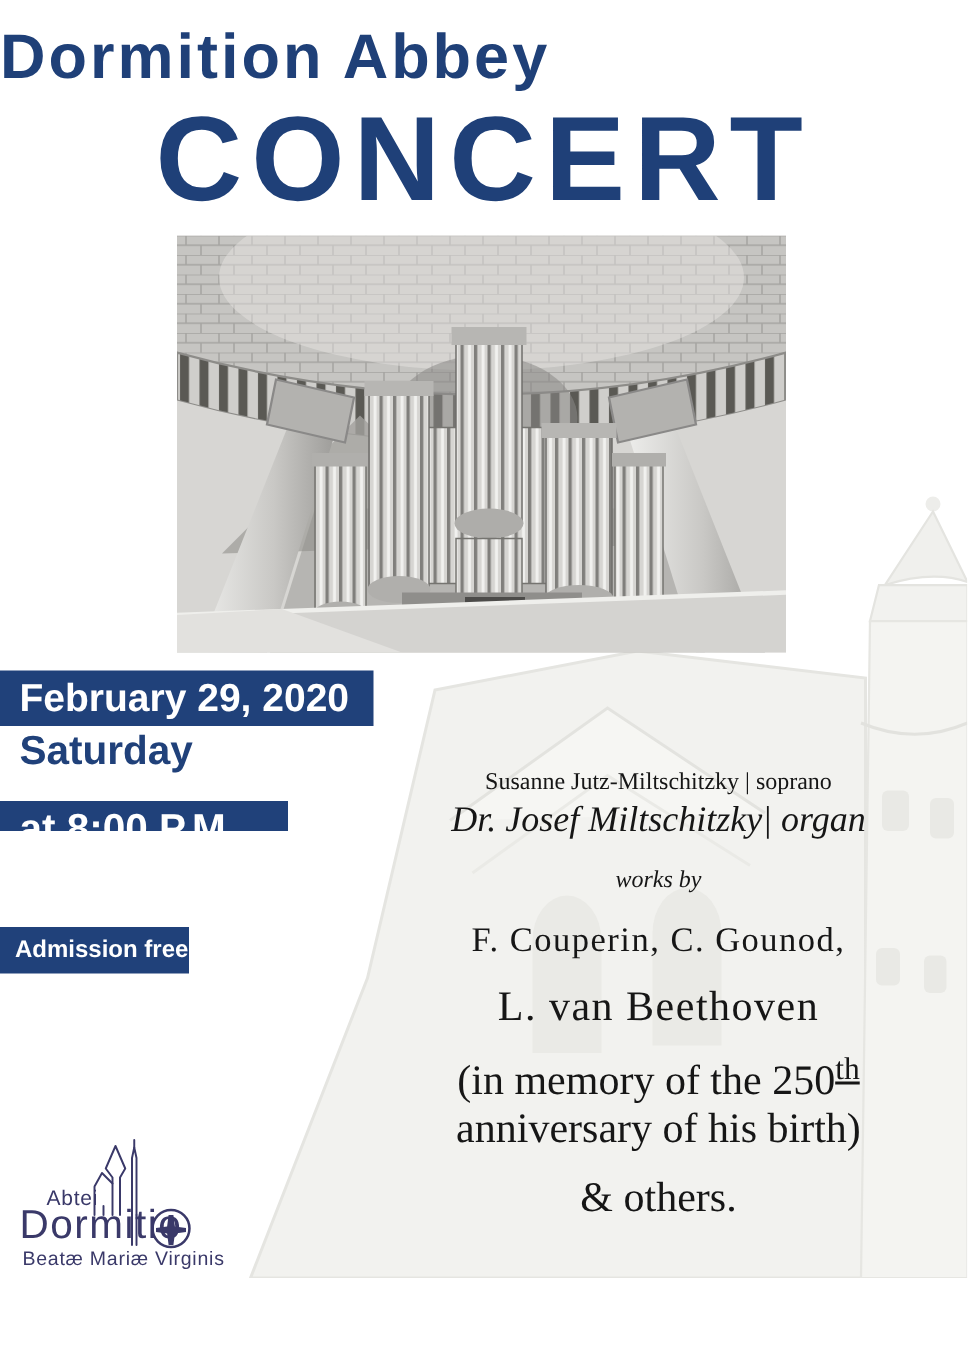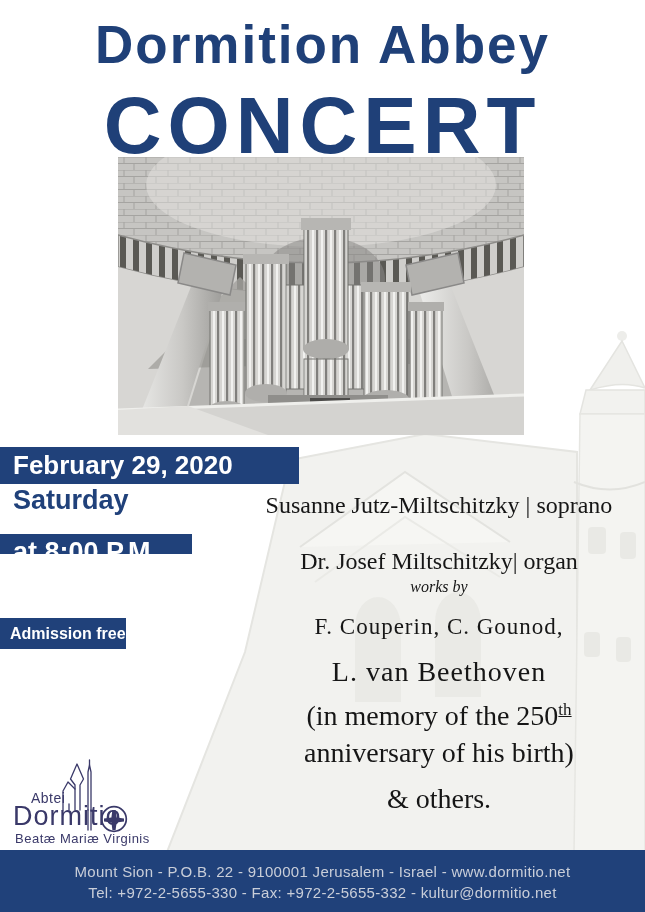--- a/index.html
+++ b/index.html
@@ -2,59 +2,59 @@
 <html><head>
 <meta charset="utf-8">
 <style>
   html,body{margin:0;padding:0;background:#ffffff;}
   .poster{
     position:relative;width:645px;height:912px;background:#ffffff;
     overflow:hidden;font-family:"Liberation Sans",sans-serif;
   }
   
   .hdr-sub{
-    position:absolute;top:14px;left:0;width:645px;text-align:center;
-    font-size:53px;font-weight:bold;letter-spacing:2px;color:#1f4078;
+    position:absolute;top:14px;left:0;width:645px;
+    font-size:42px;font-weight:bold;letter-spacing:2px;color:#1f4078;
   }
   .hdr-main{
     position:absolute;top:60px;left:0;width:645px;text-align:center;
-    font-size:80px;font-weight:bold;letter-spacing:6px;color:#1f4078;margin-top:20px;
+    font-size:80px;font-weight:bold;letter-spacing:6px;color:#1f4078;
   }
   
   .photo{position:absolute;left:118px;top:157px;width:406px;height:278px;z-index:2;}
   .photo svg{display:block;width:100%;height:100%;}
   
   .watermark{position:absolute;left:150px;top:322px;width:495px;height:530px;z-index:0;}
   .watermark svg{display:block;width:100%;height:100%;}
   
   .banner{
     position:absolute;left:0;background:#20417a;color:#ffffff;
     font-weight:bold;white-space:nowrap;z-index:3;
   }
-  .banner-date{top:447px;width:299px;height:37px;line-height:37px;font-size:26px;padding-left:13px;box-sizing:border-box;}
+  .banner-date{top:447px;width:249px;height:37px;line-height:37px;font-size:26px;padding-left:13px;box-sizing:border-box;}
   .banner-time{top:534px;width:192px;height:20px;line-height:36px;font-size:27px;padding-left:13px;box-sizing:border-box;}
   .banner-admission{top:618px;width:126px;height:31px;line-height:31px;font-size:16px;padding-left:10px;box-sizing:border-box;}
   .blue-line{
     position:absolute;left:13px;color:#20417a;font-weight:bold;white-space:nowrap;z-index:3;
   }
   .day-line{top:485px;font-size:27px;}
   .venue-line{top:574px;font-size:27px;}
   
   .rcol{position:absolute;left:242px;top:0;width:394px;z-index:2;
         font-family:"Liberation Serif","DejaVu Serif",serif;color:#161616;}
   .rline{position:absolute;left:0;width:394px;text-align:center;white-space:nowrap;}
-  .performer1{top:492px;font-size:24px;text-align:center;}
-  .performer2{top:548px;font-size:24px;}
+  .performer1{top:513px;font-size:16px;text-align:center;}
+  .performer2{top:534px;font-size:24px;font-style:italic;}
   .worksby{top:578px;font-size:16px;font-style:italic;}
   .comp1{top:614px;font-size:23px;letter-spacing:1px;}
   .comp2{top:656px;font-size:28px;letter-spacing:1px;}
   .mem1{top:700px;font-size:28px;}
   .mem2{top:737px;font-size:28px;}
   .others{top:783px;font-size:28px;}
-  .mem1 sup{font-size:17px;text-decoration:underline;}
+  .mem1 sup{font-size:21px;text-decoration:underline;}
   
   .logo{position:absolute;left:13px;top:758px;width:170px;height:90px;z-index:3;color:#3a3969;}
   .logo .abtei{position:absolute;left:18px;top:32px;font-size:14px;letter-spacing:0.5px;text-align:center;}
   .logo .dormitio{position:absolute;left:0px;top:43px;font-size:27px;letter-spacing:1px;}
   .logo .beatae{position:absolute;left:2px;top:73px;font-size:13px;letter-spacing:0.5px;}
   .logo .tower{position:absolute;left:42px;top:0px;width:52px;height:78px;}
   .logo .crosscircle{position:absolute;left:86px;top:46px;width:30px;height:30px;}
   
   .footer{
     position:absolute;left:0;top:850px;width:645px;height:62px;background:#20417a;z-index:4;
@@ -200,18 +200,14 @@
     </svg>
     <span class="abtei">Abtei</span>
     <span class="dormitio">Dormitio</span>
     <svg class="crosscircle" viewBox="0 0 30 30" xmlns="http://www.w3.org/2000/svg">
       <circle cx="15" cy="15" r="12.3" fill="none" stroke="#3a3969" stroke-width="1.7"></circle>
       <path d="M13.4,6 h3.2 l1,7.6 7.4,1 v2.8 l-7.4,1 -1,7.6 h-3.2 l-1,-7.6 -7.4,-1 v-2.8 l7.4,-1 z" fill="#3a3969"></path>
     </svg>
     <span class="beatae">Beatæ Mariæ Virginis</span>
   </div>
 
-  <div class="footer">
-    <div class="f1">Mount Sion - P.O.B. 22 - 9100001 Jerusalem - Israel - www.dormitio.net</div>
-    <div class="f2">Tel: +972-2-5655-330 - Fax: +972-2-5655-332 - kultur@dormitio.net</div>
-  </div>
 
 </div>
 
 </body></html>

